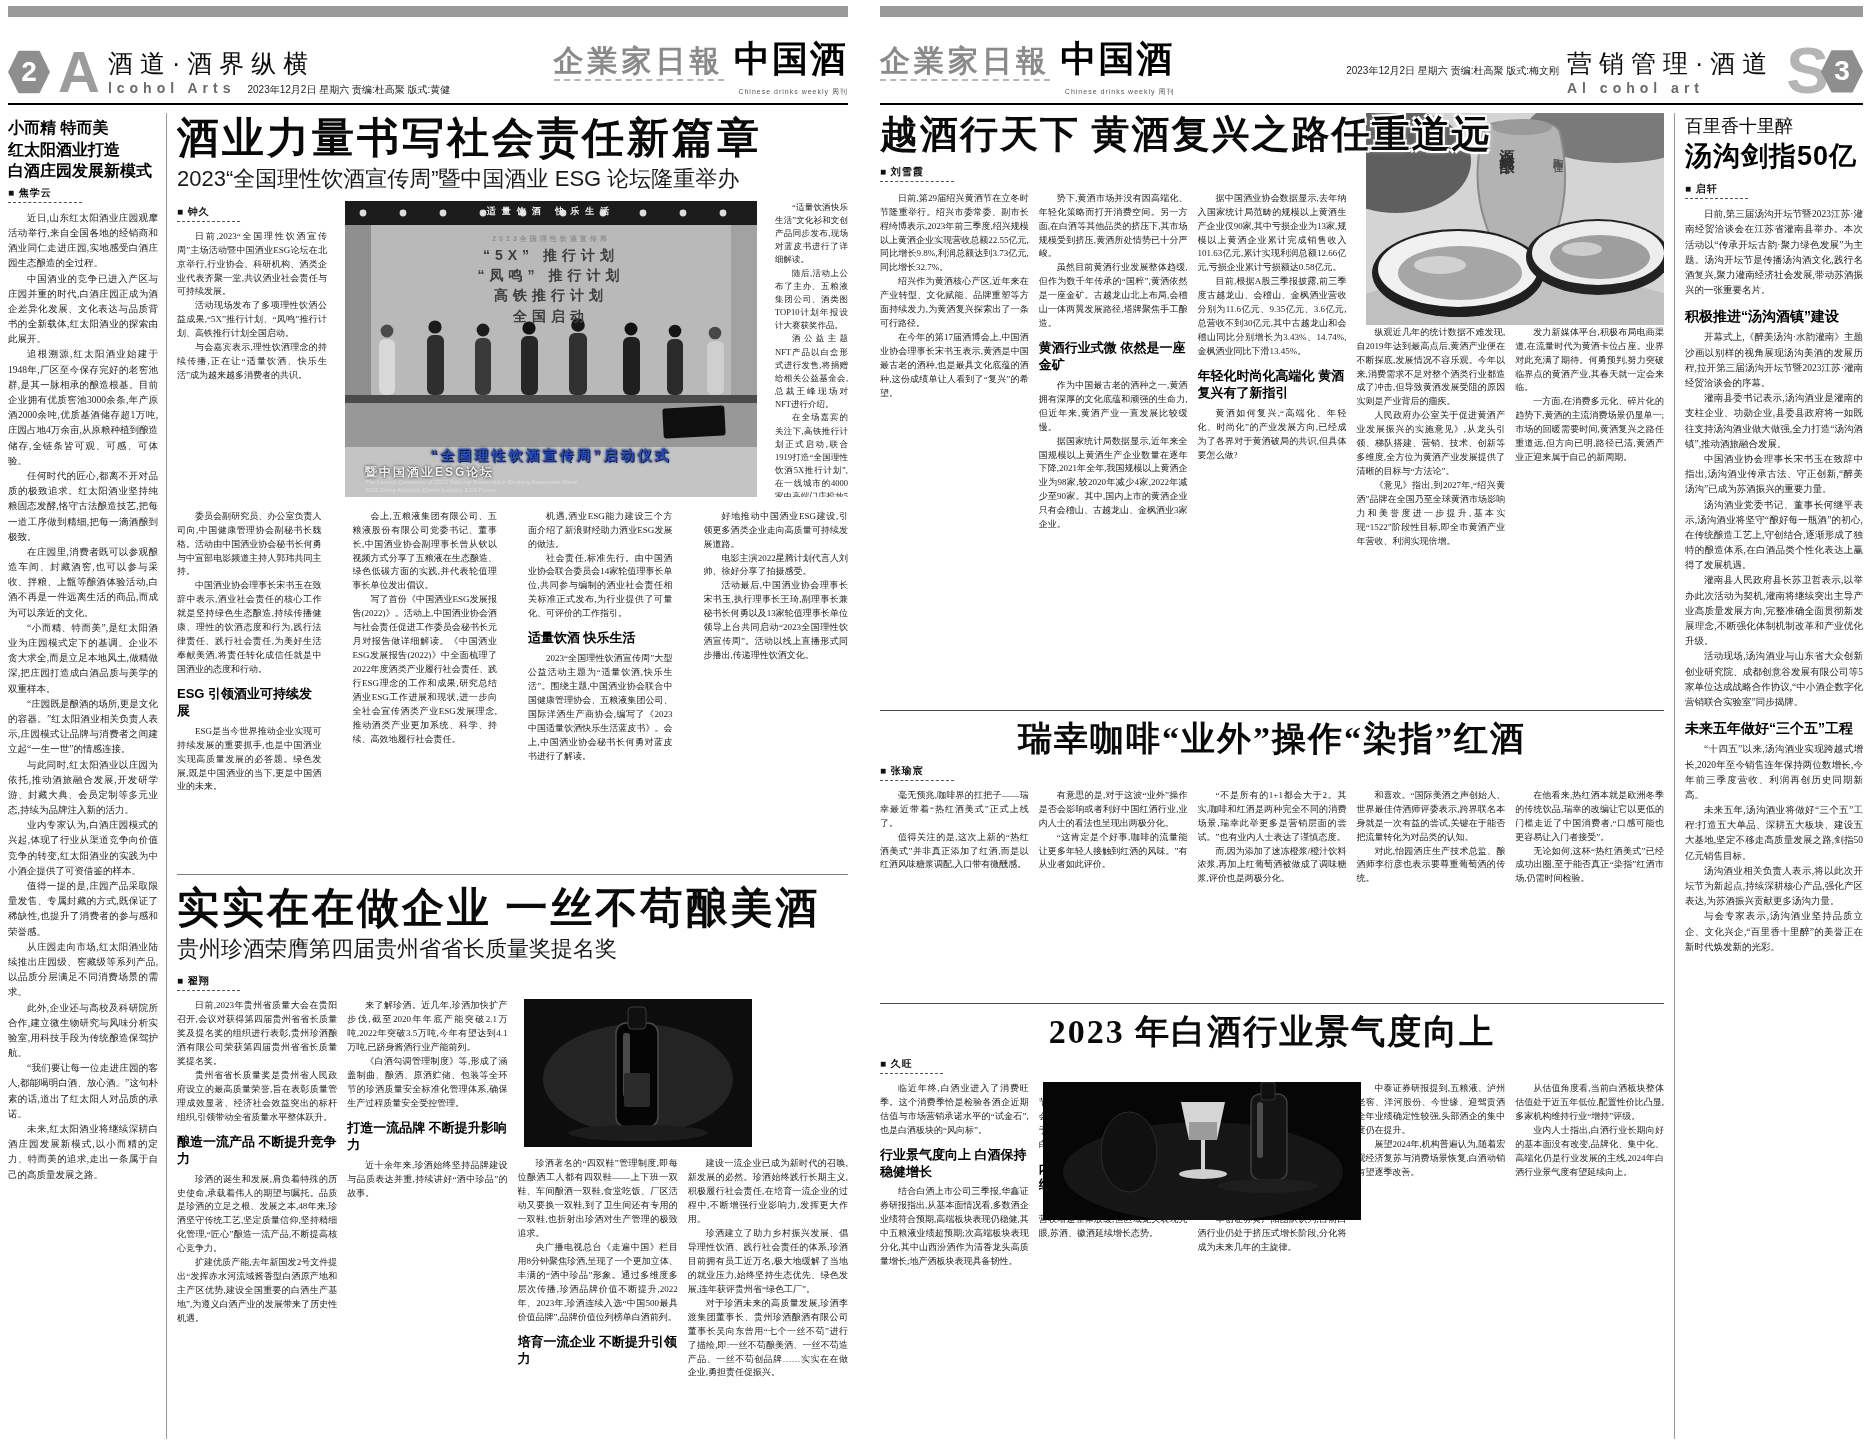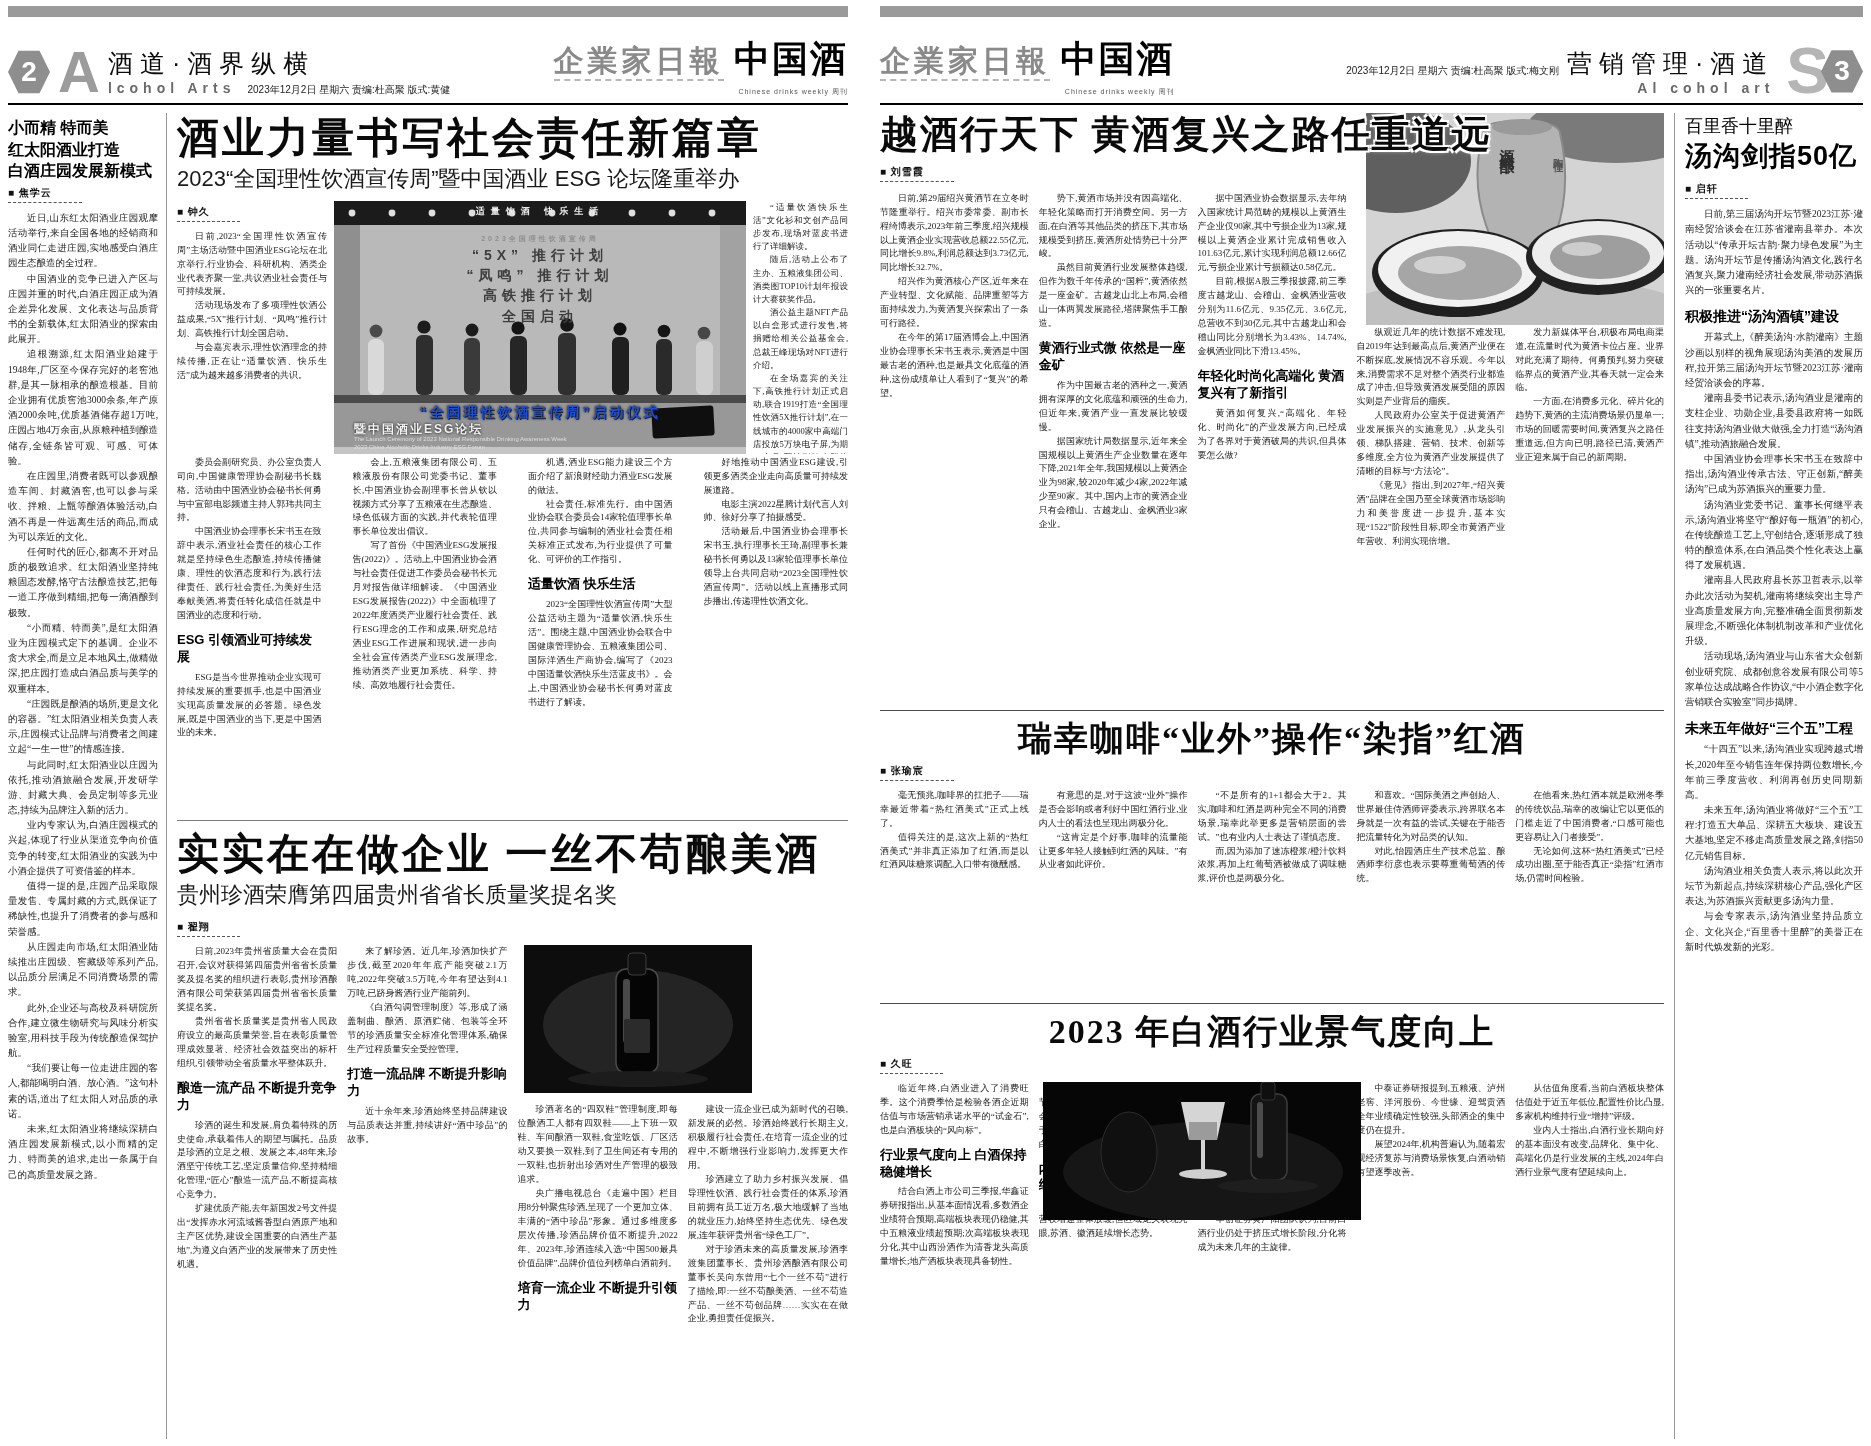--- a/index.html
+++ b/index.html
@@ -33,21 +33,21 @@
   .lp-side p,.rp-side p{font-size:9.5px;line-height:1.6;}
   h4{font:700 13px/1.3 "Liberation Sans",sans-serif;color:#000;margin:9px 0 5px 0;text-indent:0;}
   .byline{display:inline-block;font:700 10px/1.3 "Liberation Sans",sans-serif;color:#111;border-bottom:1px dashed #555;padding:0 30px 3px 0;margin:4px 0 8px 0;letter-spacing:1px;}
   .kicker{font:700 16px/1.35 "Liberation Sans",sans-serif;color:#000;margin-top:4px;}
   .side-title{font:700 16px/1.35 "Liberation Sans",sans-serif;color:#000;}
   .cols{display:flex;gap:10px;}
   .col{flex:1;overflow:hidden;min-width:0;}
   
   .a1-h1{font:700 42px/1.1 "Liberation Serif","DejaVu Serif",serif;letter-spacing:3px;color:#0a0a0a;margin:2px 0 2px 0;}
   .a1-h2{font:400 22px/1.25 "Liberation Sans",sans-serif;color:#1a1a1a;margin:4px 0 8px 0;}
-  .a1-photorow{display:flex;gap:7px;height:253px;margin-bottom:2px;}
+  .a1-photorow{display:flex;gap:18px;height:296px;margin-bottom:13px;}
   .a1-left{width:150px;flex:none;overflow:hidden;}
   .a1-right{flex:1;overflow:hidden;}
   .a1-right p{font-size:8.5px;}
   .photo-stage{width:412px;flex:none;position:relative;overflow:hidden;background:#c4c4c4;}
   .ph-top{position:absolute;top:4px;left:0;right:0;text-align:center;color:#ececec;font:700 9px "Liberation Sans",sans-serif;letter-spacing:6px;}
   .ph-sm{position:absolute;top:33px;left:0;right:0;text-align:center;color:#8f8f8f;font:700 7px "Liberation Sans",sans-serif;letter-spacing:3px;}
   .ph-banner{position:absolute;top:44px;left:0;right:0;text-align:center;color:#3e3e3e;font:700 14px/1.45 "Liberation Sans",sans-serif;letter-spacing:5px;}
   .ph-cap1{position:absolute;bottom:32px;left:0;right:0;text-align:center;color:#1d4ed8;font:700 14px "Liberation Sans",sans-serif;letter-spacing:3px;text-shadow:0 0 3px #000,1px 1px 0 #333;}
   .ph-cap2{position:absolute;bottom:16px;left:20px;color:#f2f2f2;font:700 12px "Liberation Sans",sans-serif;letter-spacing:2px;text-shadow:0 0 3px #000;}
   .ph-en{position:absolute;bottom:2px;left:20px;color:#ddd;font:6px/1.3 "Liberation Sans",sans-serif;text-align:left;}
@@ -111,22 +111,22 @@
 
       <div class="lp-side">
         <div class="kicker">小而精 特而美</div>
         <div class="side-title">红太阳酒业打造</div>
         <div class="side-title">白酒庄园发展新模式</div>
         <div class="byline">■ 焦学云</div>
         <div>
             <p>近日,山东红太阳酒业庄园观摩活动举行,来自全国各地的经销商和酒业同仁走进庄园,实地感受白酒庄园生态酿造的全过程。</p>
             <p>中国酒业的竞争已进入产区与庄园并重的时代,白酒庄园正成为酒企差异化发展、文化表达与品质背书的全新载体,红太阳酒业的探索由此展开。</p>
             <p>追根溯源,红太阳酒业始建于1948年,厂区至今保存完好的老窖池群,是其一脉相承的酿造根基。目前企业拥有优质窖池3000余条,年产原酒2000余吨,优质基酒储存超1万吨,庄园占地4万余亩,从原粮种植到酿造储存,全链条皆可观、可感、可体验。</p>
+            <p>任何时代的匠心,都离不开对品质的极致追求。红太阳酒业坚持纯粮固态发酵,恪守古法酿造技艺,把每一道工序做到精细,把每一滴酒酿到极致。</p>
             <p>在庄园里,消费者既可以参观酿造车间、封藏酒窖,也可以参与采收、拌粮、上甑等酿酒体验活动,白酒不再是一件远离生活的商品,而成为可以亲近的文化。</p>
-            <p>任何时代的匠心,都离不开对品质的极致追求。红太阳酒业坚持纯粮固态发酵,恪守古法酿造技艺,把每一道工序做到精细,把每一滴酒酿到极致。</p>
             <p>“小而精、特而美”,是红太阳酒业为庄园模式定下的基调。企业不贪大求全,而是立足本地风土,做精做深,把庄园打造成白酒品质与美学的双重样本。</p>
             <p>“庄园既是酿酒的场所,更是文化的容器。”红太阳酒业相关负责人表示,庄园模式让品牌与消费者之间建立起“一生一世”的情感连接。</p>
             <p>与此同时,红太阳酒业以庄园为依托,推动酒旅融合发展,开发研学游、封藏大典、会员定制等多元业态,持续为品牌注入新的活力。</p>
             <p>业内专家认为,白酒庄园模式的兴起,体现了行业从渠道竞争向价值竞争的转变,红太阳酒业的实践为中小酒企提供了可资借鉴的样本。</p>
             <p>值得一提的是,庄园产品采取限量发售、专属封藏的方式,既保证了稀缺性,也提升了消费者的参与感和荣誉感。</p>
             <p>从庄园走向市场,红太阳酒业陆续推出庄园级、窖藏级等系列产品,以品质分层满足不同消费场景的需求。</p>
             <p>此外,企业还与高校及科研院所合作,建立微生物研究与风味分析实验室,用科技手段为传统酿造保驾护航。</p>
             <p>“我们要让每一位走进庄园的客人,都能喝明白酒、放心酒。”这句朴素的话,道出了红太阳人对品质的承诺。</p>
             <p>未来,红太阳酒业将继续深耕白酒庄园发展新模式,以小而精的定力、特而美的追求,走出一条属于自己的高质量发展之路。</p>
           </div>
@@ -301,21 +301,21 @@
     <div class="hdr">
       <div class="masthead" style="text-align:left;">
         <div>
           <span class="brand">企業家日報</span>
           <span class="brand2">中国酒</span>
         </div>
         <div class="mast-sub" style="text-align:right;">Chinese drinks weekly 周刊</div>
       </div>
       <div class="hdr-grp">
         <span class="dateline">2023年12月2日 星期六 责编:杜高聚 版式:梅文刚</span>
-        <div style="text-align:right;">
+        <div style="text-align:left;">
           <div class="sec-cn">营销管理·酒道</div>
           <div class="sec-en">Al cohol  art</div>
         </div>
         <div class="bigS">S</div>
         <div class="hex">3</div>
       </div>
     </div>
 
     <div class="content">
       <div class="rp-main">

